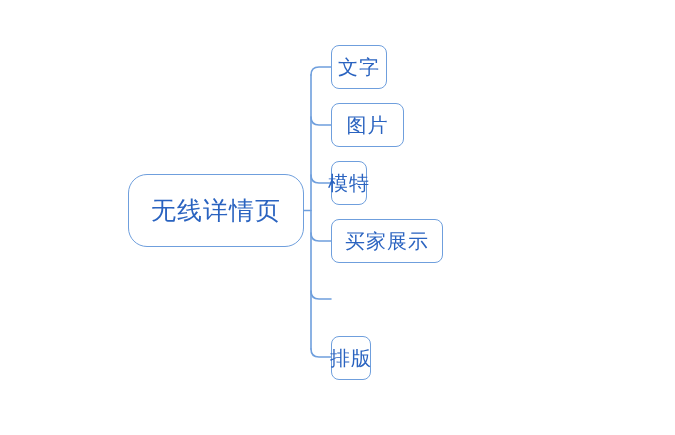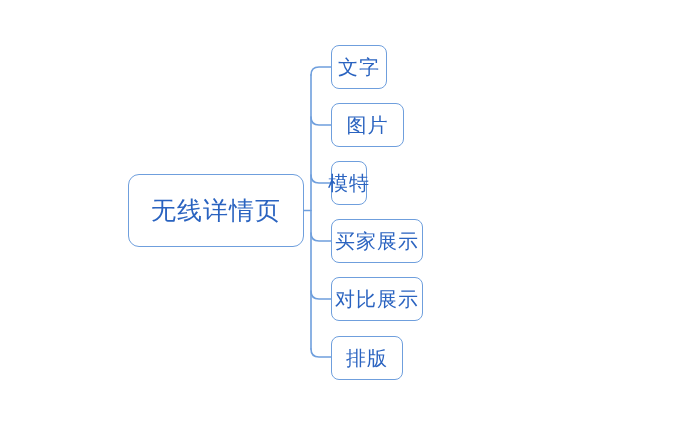--- a/index.html
+++ b/index.html
@@ -38,33 +38,33 @@
     justify-content: center;
     color: #2a63c0;
     letter-spacing: 1px;
     white-space: nowrap;
   }
   .node-root {
     left: 128px;
     top: 174px;
     width: 176px;
     height: 73px;
-    border-radius: 11px;
+    border-radius: 19px;
     font-size: 25px;
   }
   .node-child {
     height: 44px;
     font-size: 20px;
   }
   .node-c0 { left: 331px; top: 45px;  width: 56px; }
   .node-c1 { left: 331px; top: 103px; width: 73px; }
   .node-c2 { left: 331px; top: 161px; width: 36px; }
-  .node-c3 { left: 331px; top: 219px; width: 92px; }
+  .node-c3 { left: 331px; top: 219px; width: 112px; }
   .node-c4 { left: 331px; top: 277px; width: 92px; }
-  .node-c5 { left: 331px; top: 336px; width: 72px; }
+  .node-c5 { left: 331px; top: 336px; width: 40px; }
 </style>
 </head>
 <body>
 
 <div id="canvas">
 
   <svg id="connectors" viewBox="0 0 675 435" width="675" height="435" xmlns="http://www.w3.org/2000/svg">
     <g fill="none" stroke="#6f9fdd" stroke-width="1.6" stroke-linecap="round" stroke-linejoin="round">
 
       <path d="M304,210.5 L311,210.5"></path>
@@ -98,21 +98,18 @@
   </div>
 
   <div class="node node-child node-c2">
     <span>模特</span>
   </div>
 
   <div class="node node-child node-c3">
     <span>买家展示</span>
   </div>
 
-  <div class="node node-child node-c4">
-    <span>对比展示</span>
-  </div>
 
   <div class="node node-child node-c5">
     <span>排版</span>
   </div>
 
 </div>
 
 </body></html>

